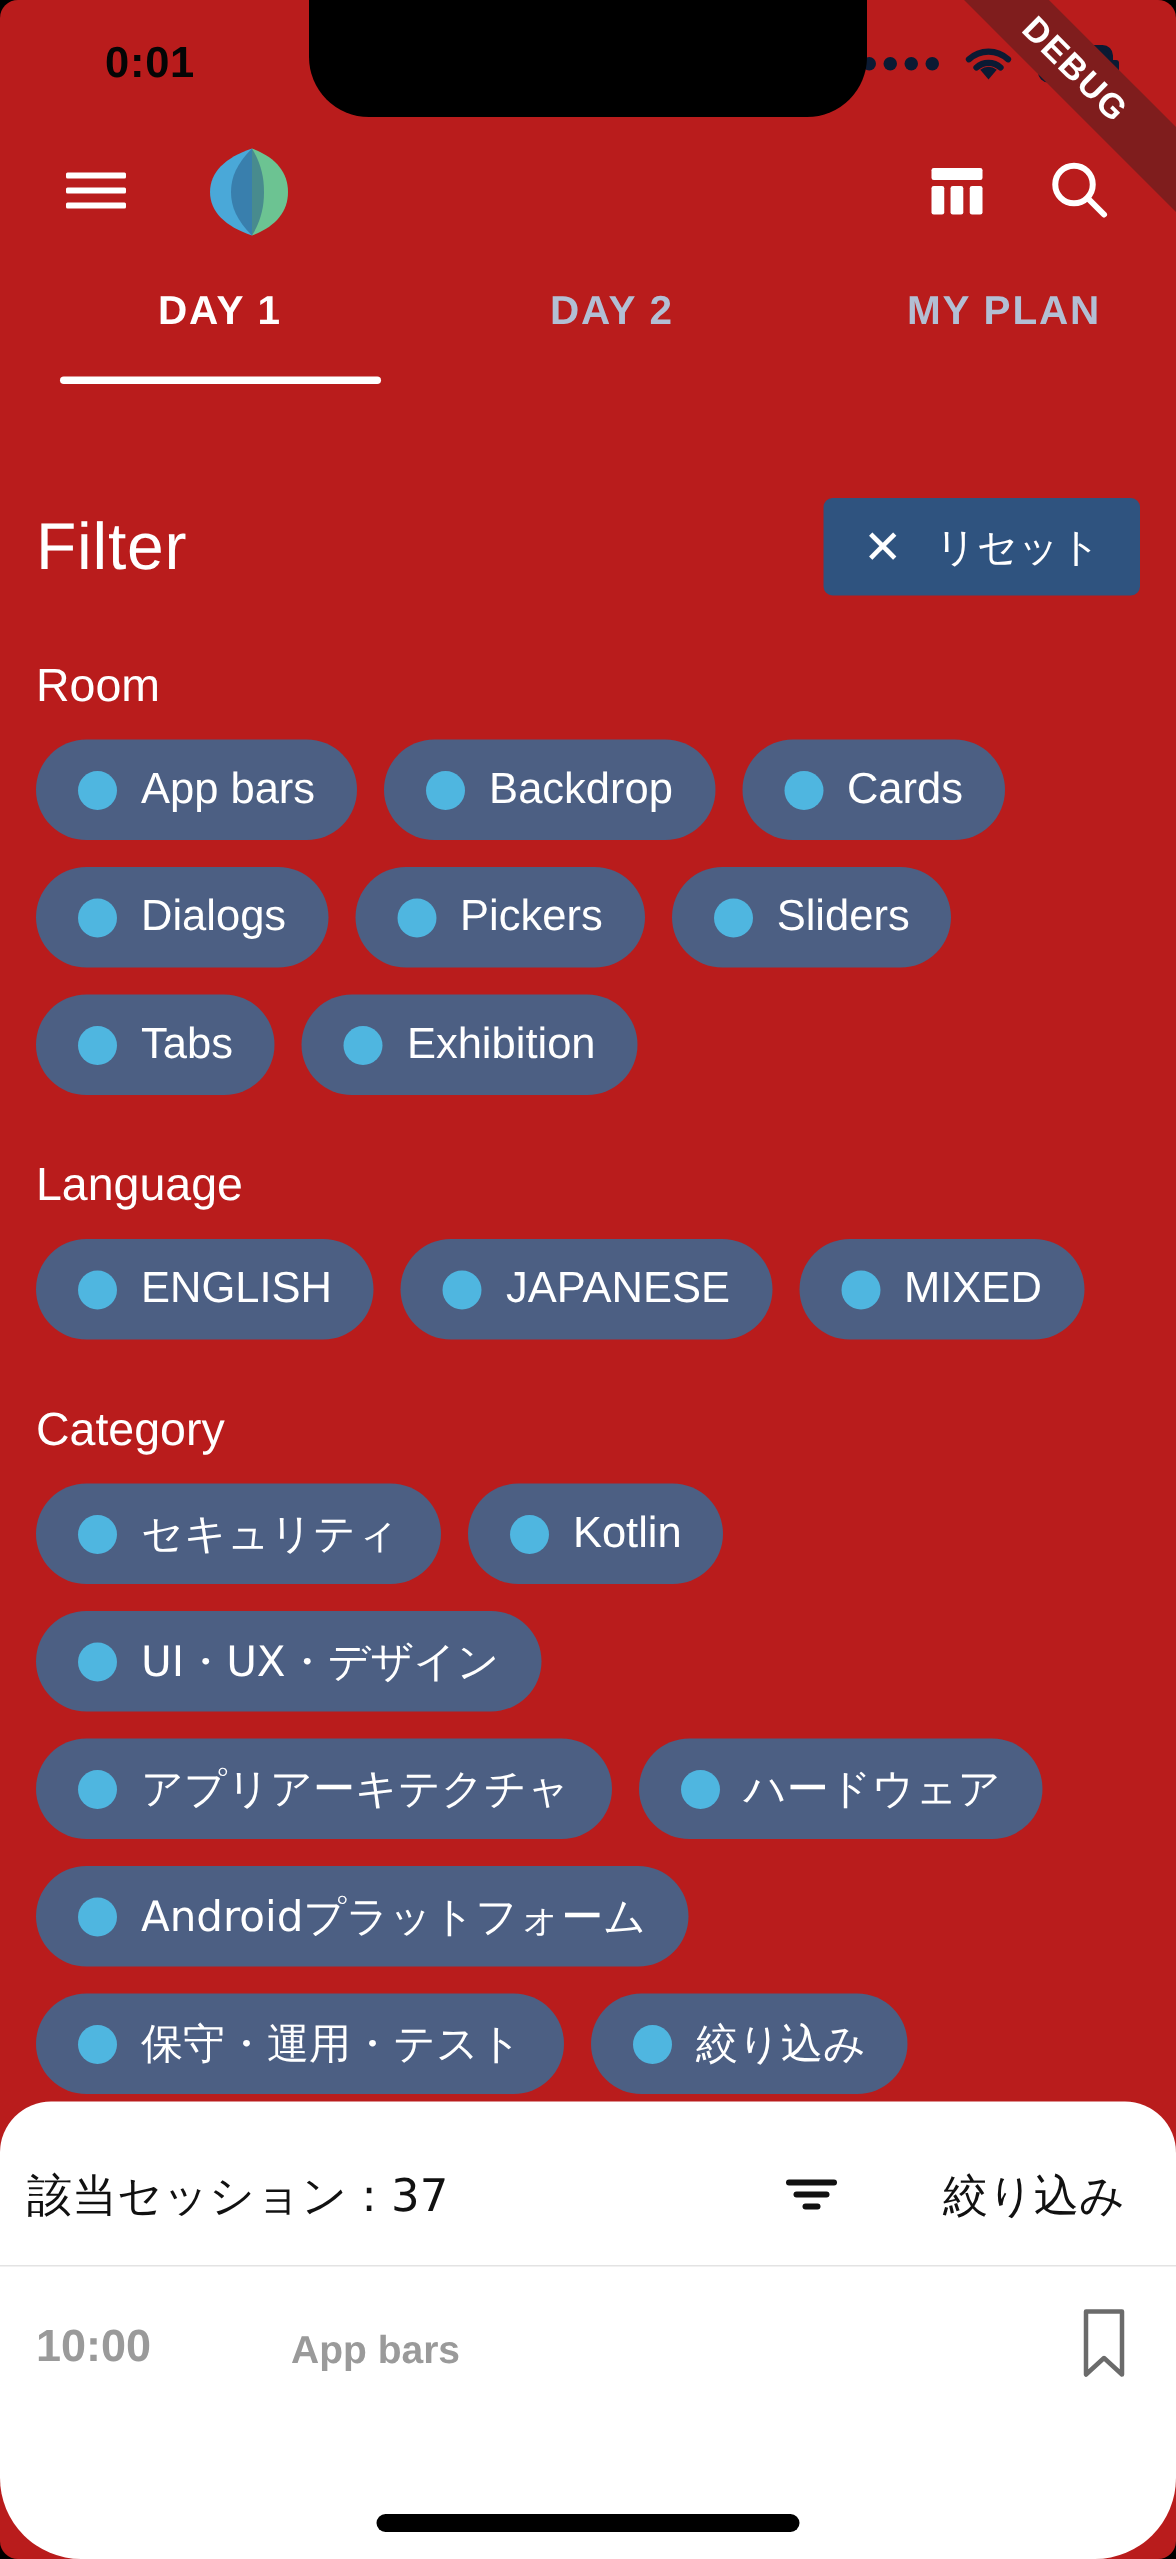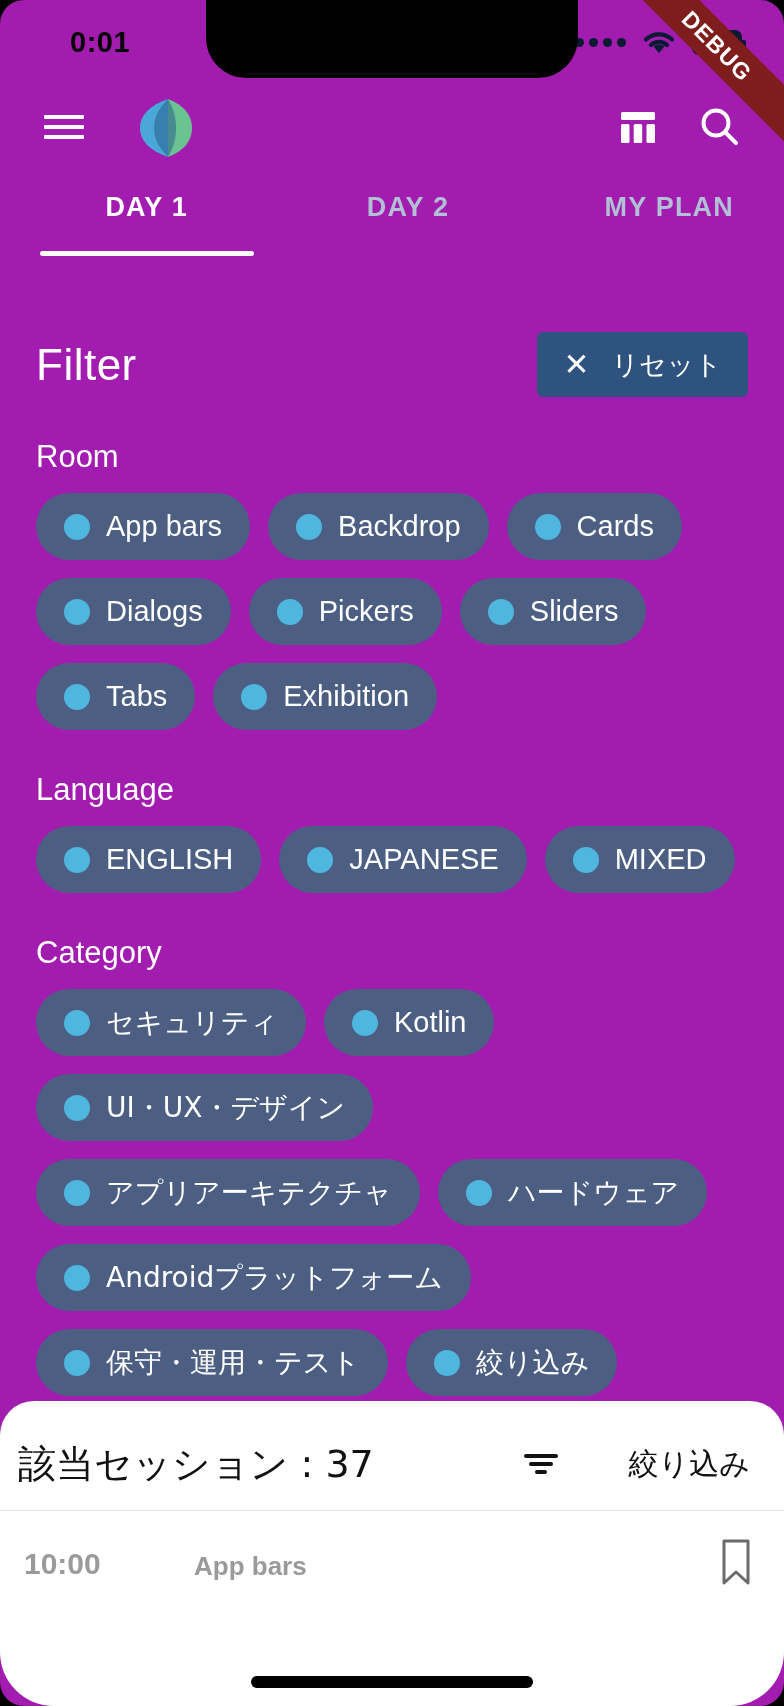--- a/index.html
+++ b/index.html
@@ -8,22 +8,22 @@
 
   .phone {
     position:relative;
     width:784px; height:1706px;
     background:#000;
     overflow:hidden;
   }
   
   .screen {
     position:absolute; left:0; top:0; width:784px; height:1706px;
-    background:#a21caf;
-    border-radius:24px;
+    background:#b91c1c;
+    border-radius:12px;
     overflow:hidden;
   }
   
   .notch {
     position:absolute; top:0; left:50%; transform:translateX(-50%);
     width:372px; height:78px;
     background:#000;
     border-bottom-left-radius:40px;
     border-bottom-right-radius:40px;
     z-index:40;
@@ -86,21 +86,21 @@
     padding-top:16px; cursor:pointer;padding-left:32px;
   }
   .tab .lbl { font-size:27px; font-weight:600; letter-spacing:1.2px; color:#b2bfd4; }
   .tab.active .lbl { color:#ffffff; }
   .tab .underline { margin-top:28px; height:5px; width:0; background:transparent; border-radius:3px; }
   .tab.active .underline { width:214px; background:#ffffff; }
 
   
   .content {
     position:absolute; top:290px; left:0; right:0; bottom:0;
-    padding:0 36px;
+    padding:0 24px;
   }
   .filter-head {
     display:flex; align-items:center; justify-content:space-between;
     margin-top:42px;
   }
   .filter-title { font-size:44px; color:#fff; font-weight:400; letter-spacing:0.5px; }
   .reset-btn {
     background:#2f537f; color:#fff; border-radius:6px;
     height:65px; min-width:205px;
     display:flex; align-items:center; justify-content:center; gap:22px;
@@ -133,21 +133,21 @@
     border-bottom-left-radius:54px; border-bottom-right-radius:54px;
     z-index:25;
     overflow:hidden;
   }
   .sheet-head {
     height:92px; display:flex; align-items:center; justify-content:space-between;
     padding:0 18px 0 18px;
     border-bottom:1px solid #e3e3e3;
     margin-top:18px;
   }
-  .sheet-count { font-size:38px; color:#111; font-family:"DejaVu Sans",sans-serif; }
+  .sheet-count { font-size:30px; color:#111; font-family:"DejaVu Sans",sans-serif; }
   .sheet-filter { display:flex; align-items:center; gap:20px; cursor:pointer; padding-right:16px; }
   .sheet-filter .label { font-size:30px; color:#111; font-family:"DejaVu Sans",sans-serif;margin-left:48px; }
   .session-row {
     display:flex; align-items:center; padding:26px 24px 0 24px;font-weight:bold;
   }
   .sess-time { font-size:30px; color:#9a9a9a; width:170px; }
   .sess-room { font-size:26px; color:#9a9a9a; flex:1; padding-top:4px; }
   .sess-bookmark { width:44px; }
 
   

